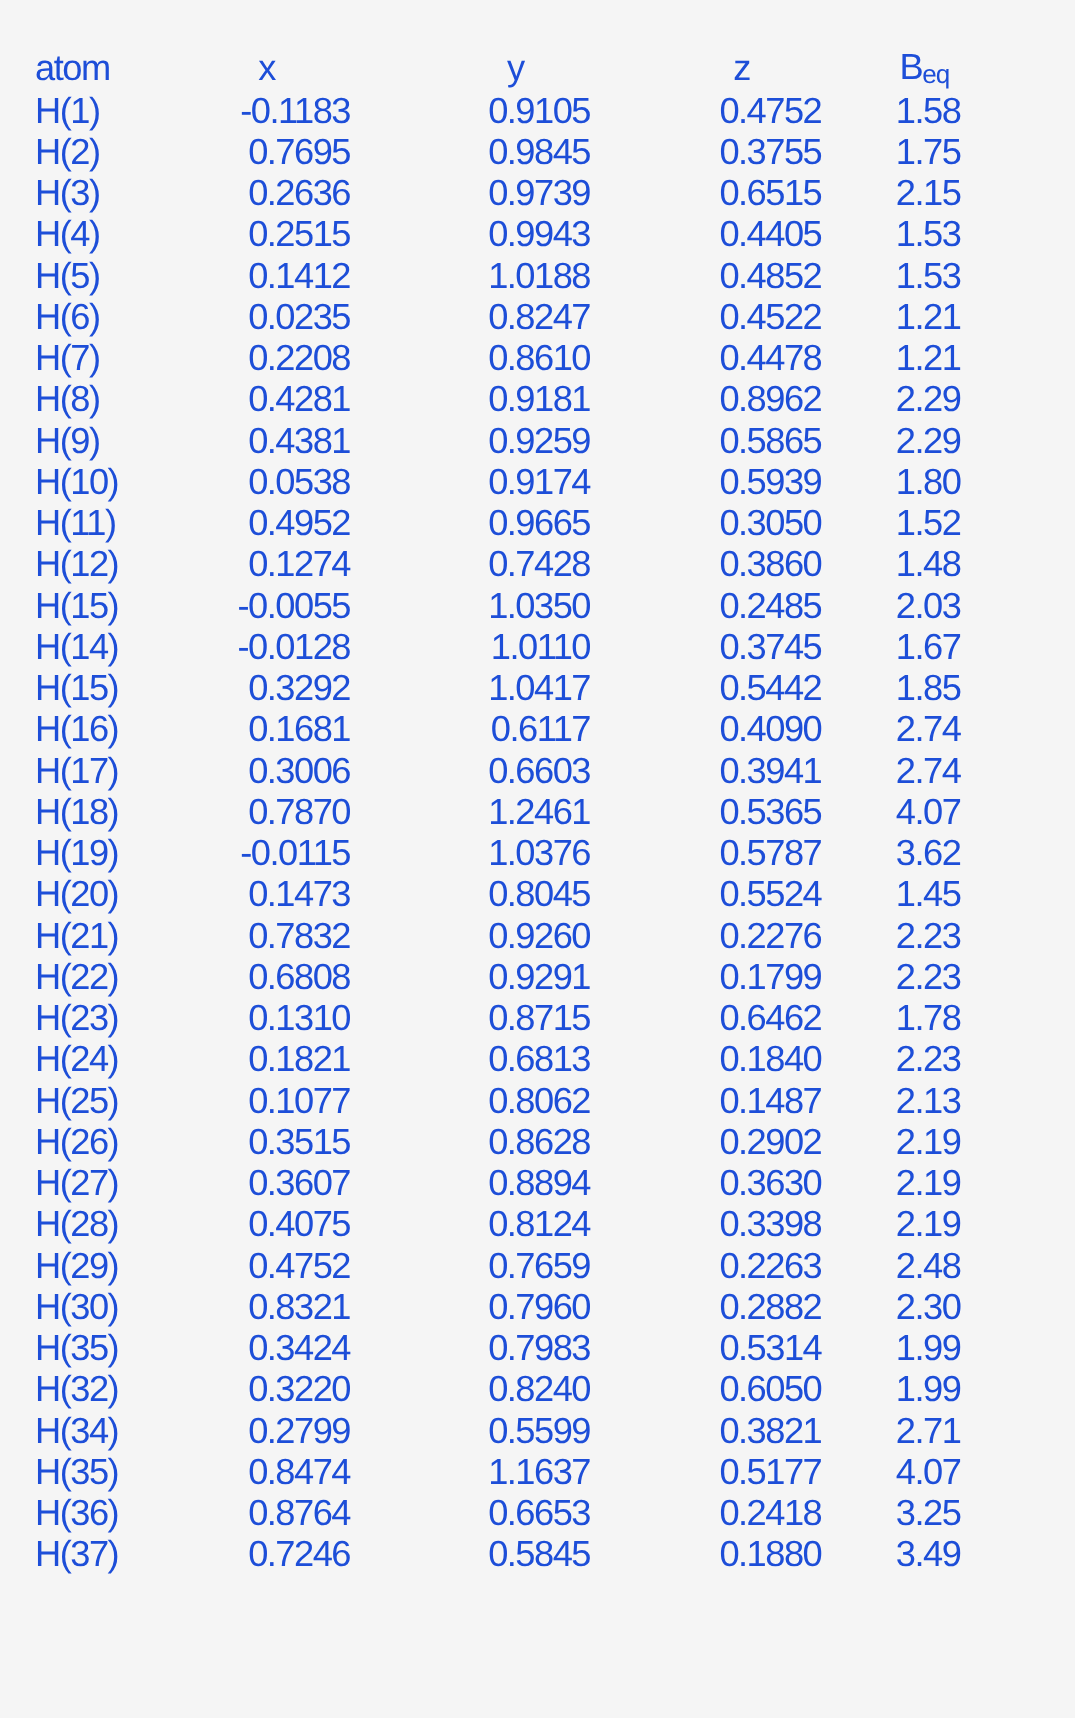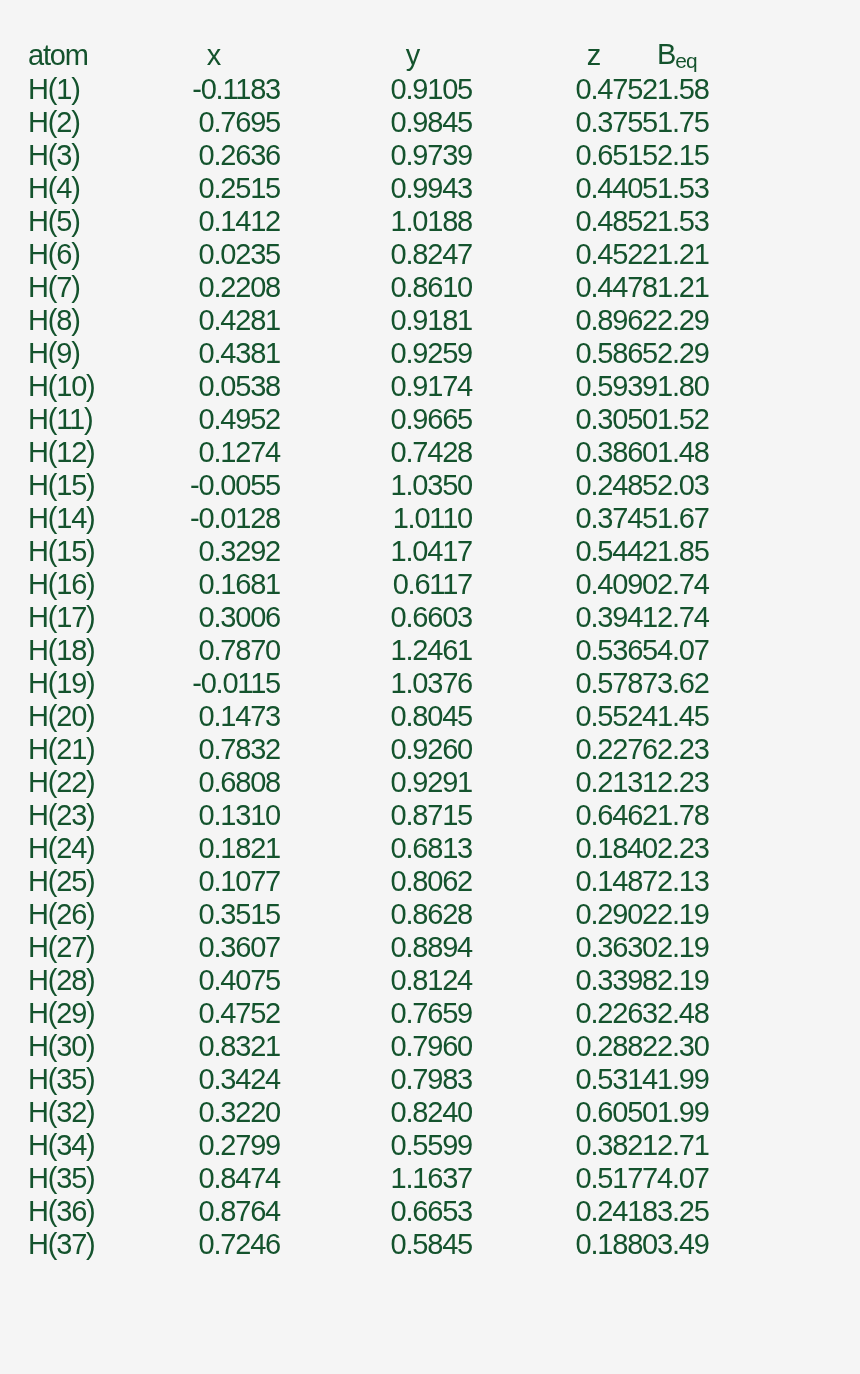--- a/index.html
+++ b/index.html
@@ -29,35 +29,35 @@
     padding: 0;
     font-weight: 400;
     height: 32.4px;
     white-space: nowrap;
     vertical-align: middle;
   }
   .col-atom { width: 112px; text-align: left; }
   .col-x    { width: 140px; text-align: right; }
   .col-y    { width: 192px; text-align: right; }
   .col-z    { width: 185px; text-align: right; }
-  .col-beq  { width: 171px; text-align: left; }
+  .col-beq  { width: 171px; text-align: center; }
   th.col-x   { padding-right: 60px; }
   th.col-y   { padding-right: 53px; }
   th.col-z   { padding-right: 57px; }
   th.col-beq { padding-right: 6px;  }
   .sub {
     font-size: 0.72em;
     vertical-align: -0.18em;
     letter-spacing: -0.8px;
   }
 </style>
 </head>
 <body>
 
-<div class="page" style="background: rgb(245, 245, 245); color: #14532d;">
+<div class="page" style="background: rgb(245, 245, 245); color: #1d4ed8;">
   <table class="coords">
     <thead>
       <tr>
         <th class="col-atom">atom</th>
         <th class="col-x">x</th>
         <th class="col-y">y</th>
         <th class="col-z">z</th>
         <th class="col-beq"><span>B</span><span class="sub">eq</span></th>
       </tr>
     </thead>
@@ -206,21 +206,21 @@
           <td class="col-atom">H(21)</td>
           <td class="col-x">0.7832</td>
           <td class="col-y">0.9260</td>
           <td class="col-z">0.2276</td>
           <td class="col-beq">2.23</td>
         </tr>
         <tr>
           <td class="col-atom">H(22)</td>
           <td class="col-x">0.6808</td>
           <td class="col-y">0.9291</td>
-          <td class="col-z">0.2131</td>
+          <td class="col-z">0.1799</td>
           <td class="col-beq">2.23</td>
         </tr>
         <tr>
           <td class="col-atom">H(23)</td>
           <td class="col-x">0.1310</td>
           <td class="col-y">0.8715</td>
           <td class="col-z">0.6462</td>
           <td class="col-beq">1.78</td>
         </tr>
         <tr>

